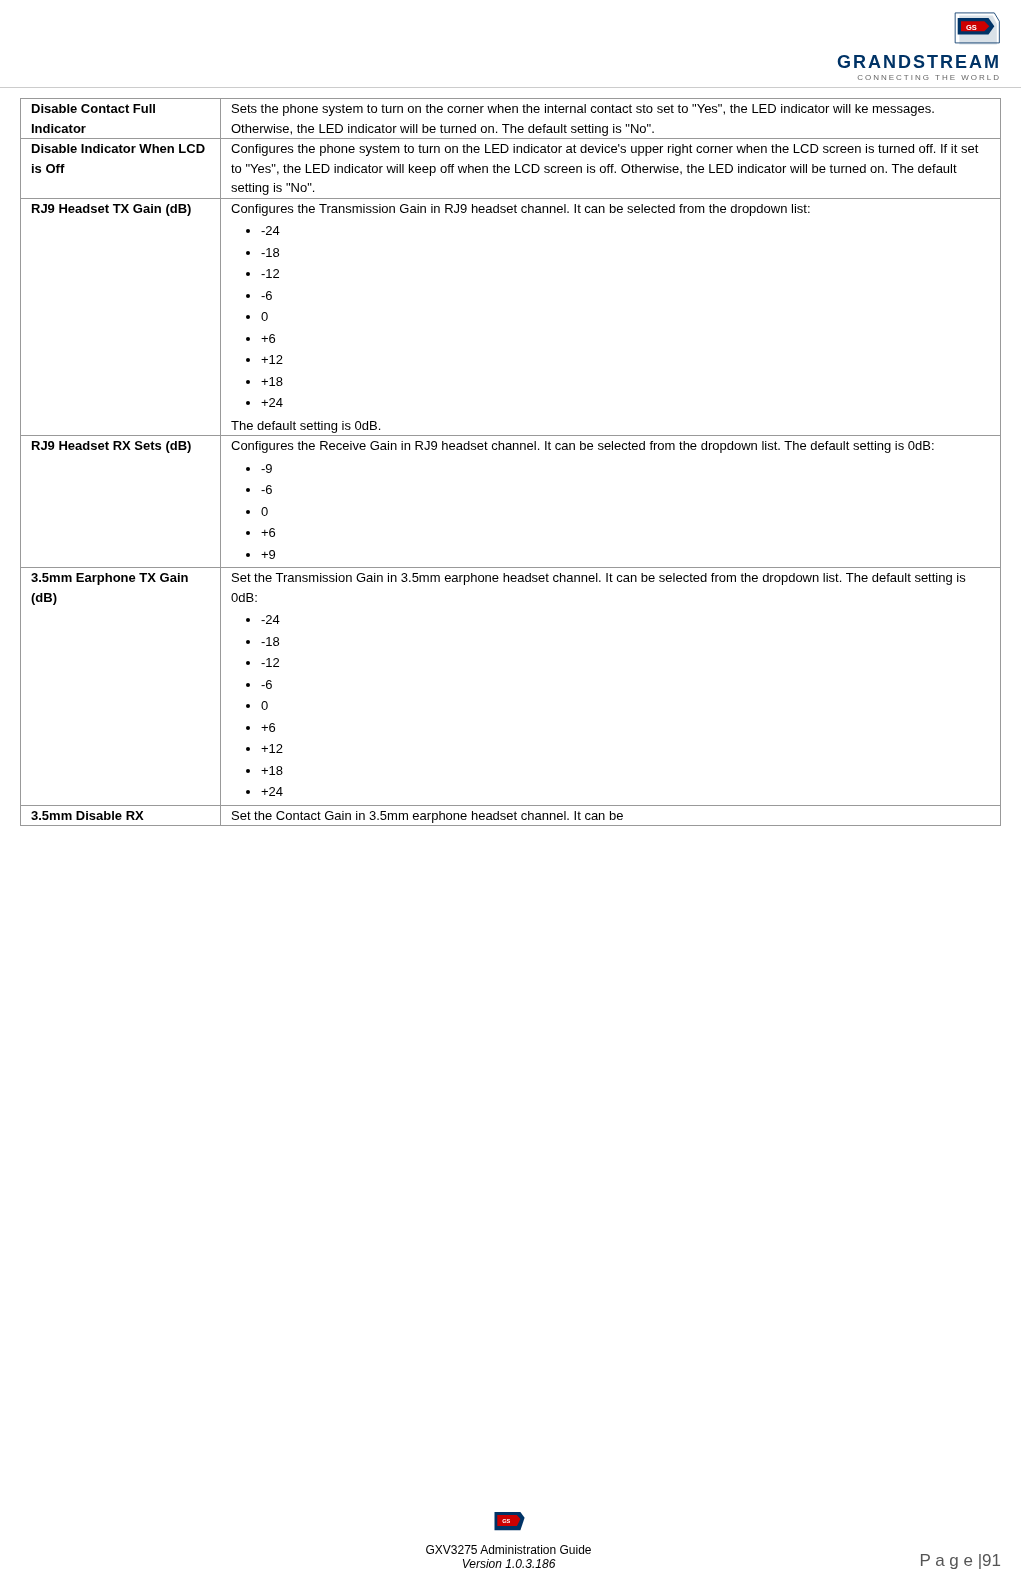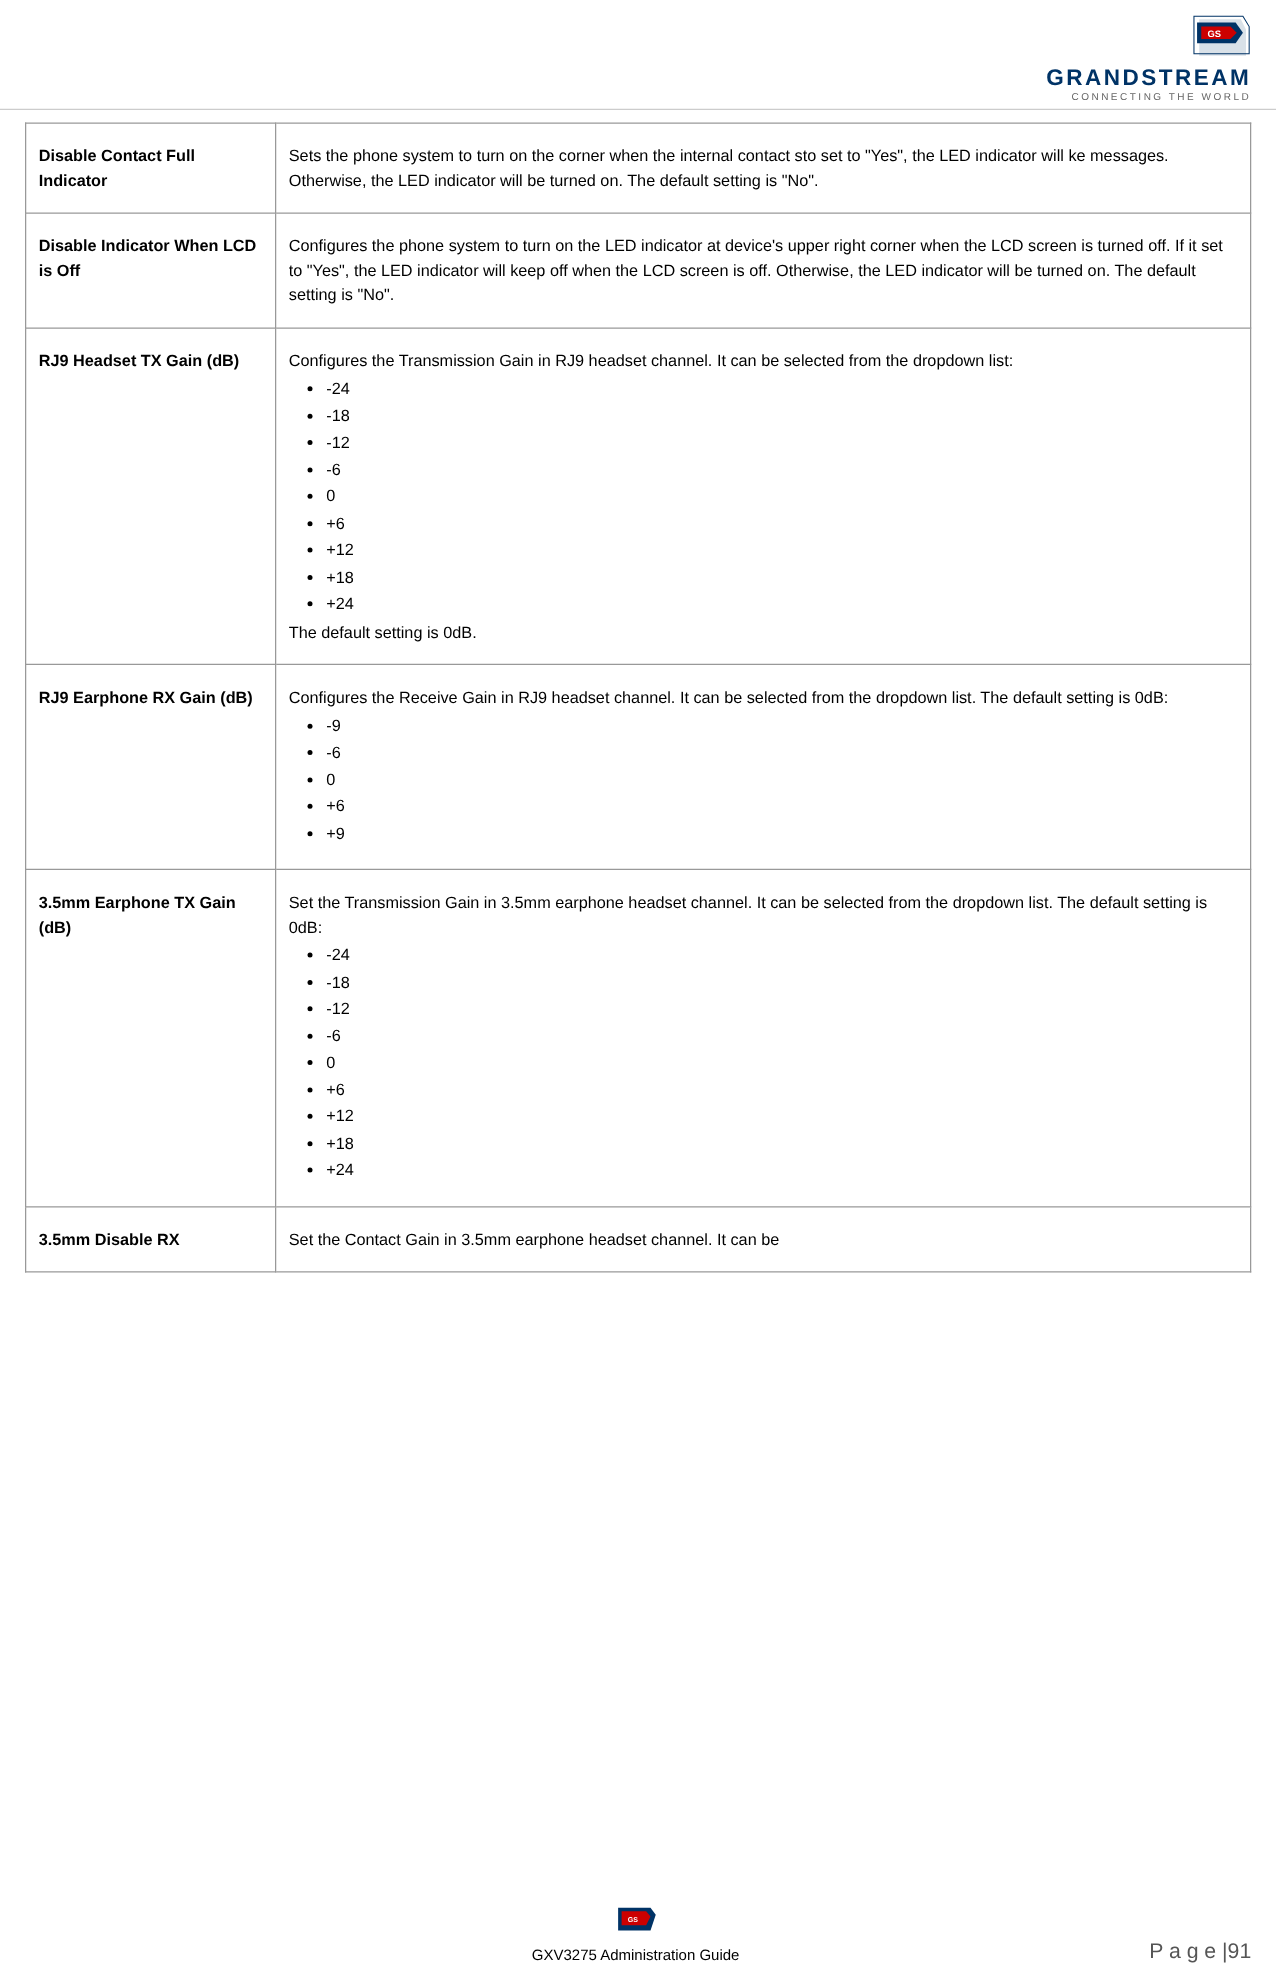--- a/index.html
+++ b/index.html
@@ -37,21 +37,21 @@
     }
 
     table {
       width: 100%;
       border-collapse: collapse;
       margin-bottom: 0;
     }
 
     td {
       border: 1px solid #999;
-      padding: 16px 10px;
+      padding: 0 10px;
       vertical-align: top;
       line-height: 1.5;
     }
 
     td:first-child {
       font-weight: bold;
       width: 200px;
       min-width: 180px;
     }
 
@@ -163,21 +163,21 @@
               <li>+12</li>
               <li>+18</li>
               <li>+24</li>
             </ul>
           <span>The default setting is 0dB.</span>
         </td>
       </tr>
 
       <tr>
         <td>
-          <span>RJ9 Earphone RX Gain (dB)</span>
+          <span>RJ9 Headset RX Sets (dB)</span>
         </td>
         <td>
           <span>Configures the Receive Gain in RJ9 headset channel. It can be selected from the dropdown list. The default setting is 0dB:</span>
           <ul id="list-rj9-rx">
               <li>-9</li>
               <li>-6</li>
               <li>0</li>
               <li>+6</li>
               <li>+9</li>
             </ul>
@@ -219,15 +219,16 @@
 
 <div class="footer">
   <div class="footer-logo">
     <svg class="footer-logo-icon" viewBox="0 0 50 38">
       <path d="M5 2 L42 2 L48 10 L42 28 L5 28 Z" fill="#003366"></path>
       <path d="M9 6 L37 6 L42 12 L37 22 L9 22 Z" fill="#cc0000"></path>
       <text x="16" y="18" font-size="8" fill="white" font-weight="bold">GS</text>
     </svg>
   </div>
   <div class="footer-text">GXV3275 Administration Guide</div>
+  <div class="footer-version">Version 1.0.3.186</div>
 </div>
 
 <div class="page-number">P a g e  |91</div>
 
 </body></html>

